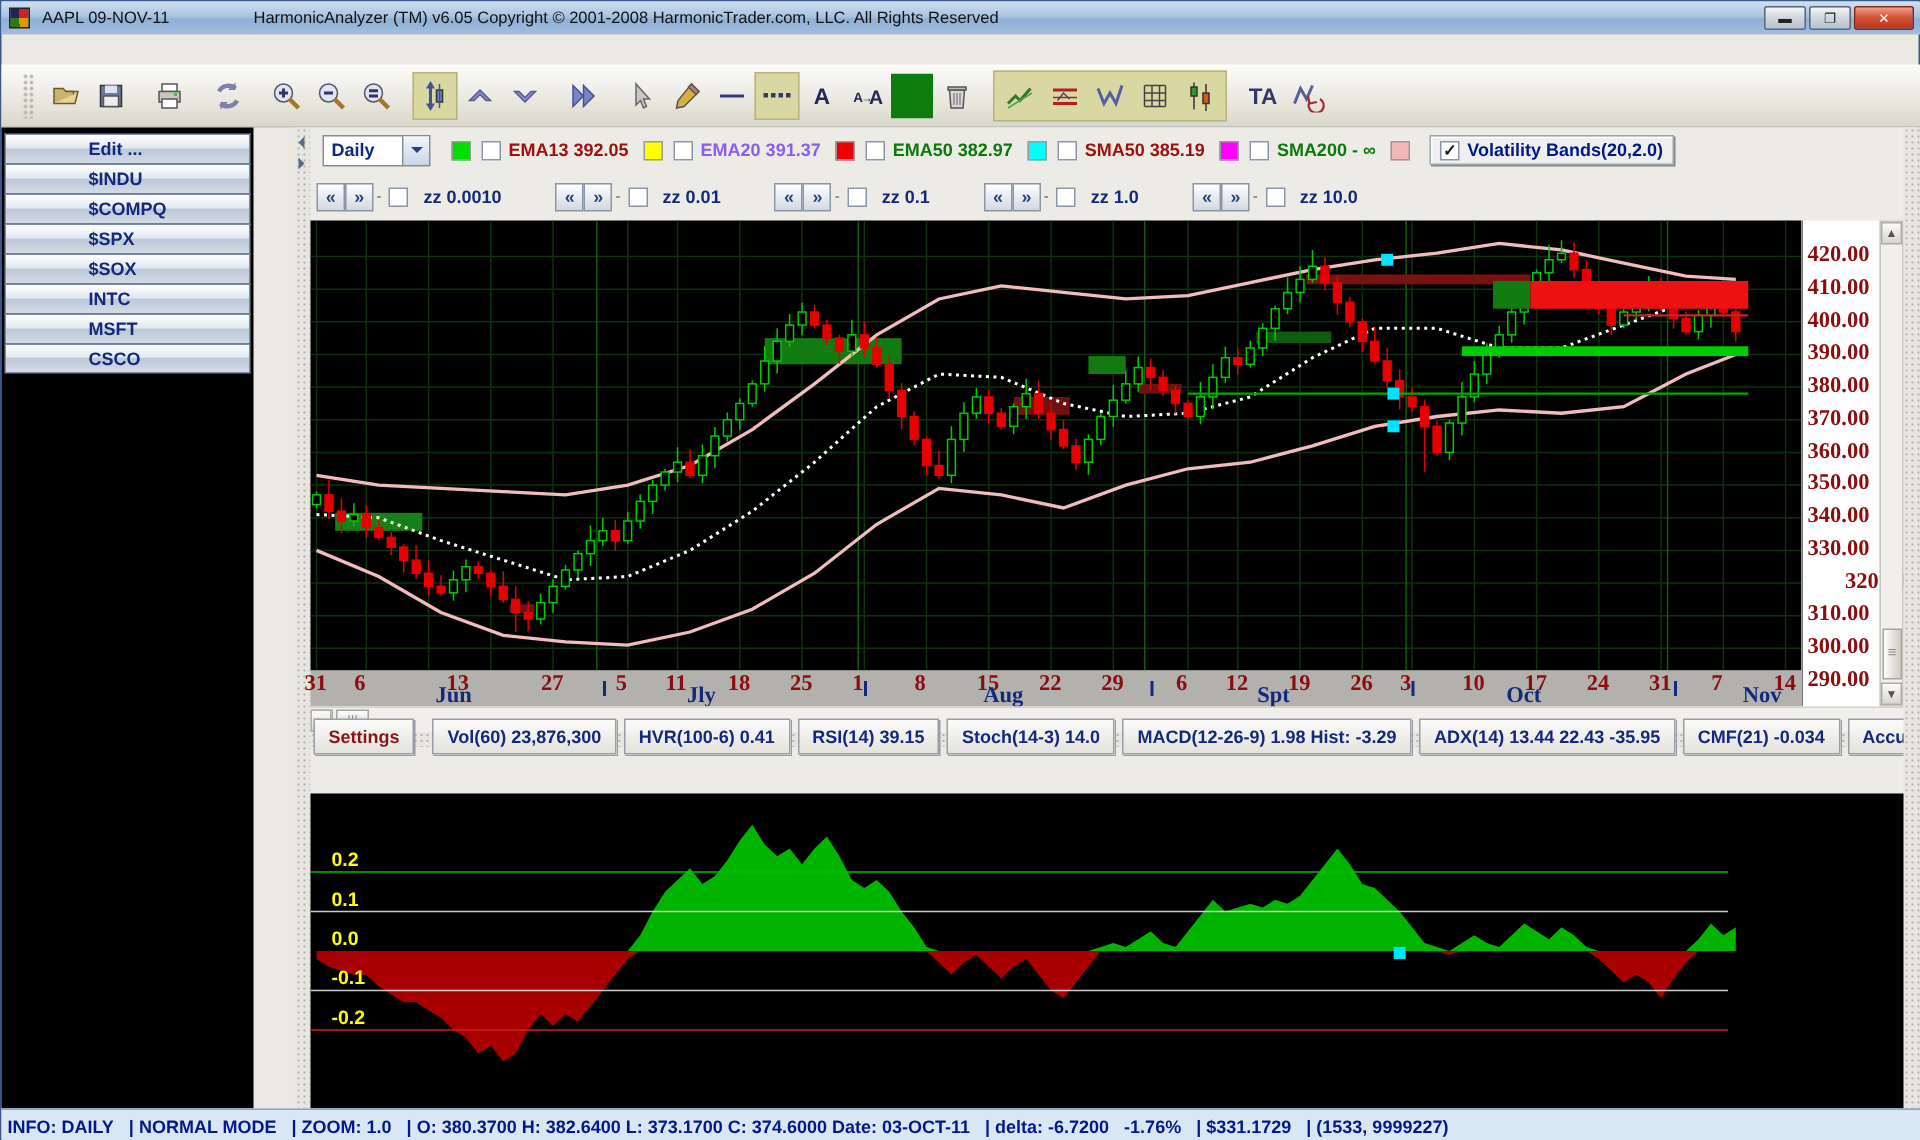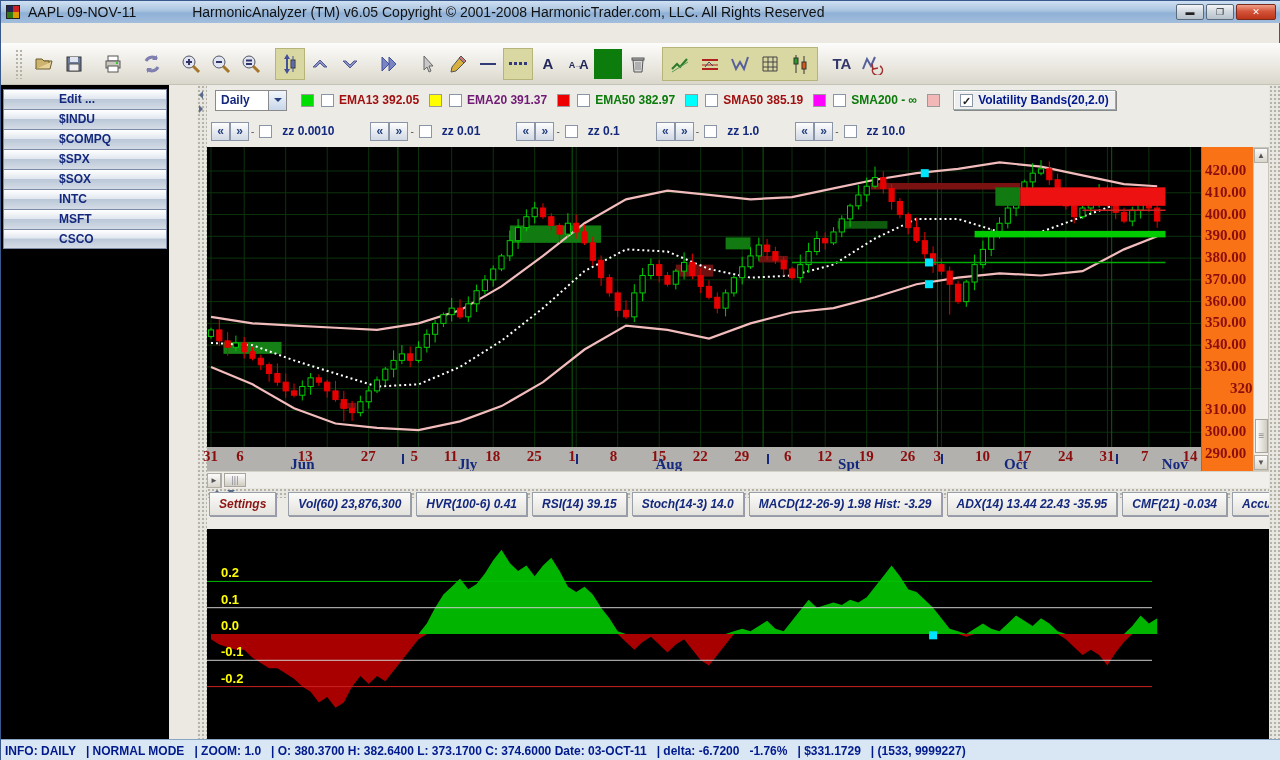--- a/index.html
+++ b/index.html
@@ -4,21 +4,21 @@
 <style>
   * { margin:0; padding:0; box-sizing:border-box; }
   html,body { width:1280px; height:760px; overflow:hidden; font-family:"Liberation Sans",sans-serif; }
   #app { position:relative; width:1280px; height:760px; background:#ece9e2; border:1px solid #39598c; }
 
   
   #titlebar { position:absolute; left:0; top:0; width:1280px; height:22px;
     background:linear-gradient(#cfe0f2,#a9c3e0 45%,#8fb0d6 55%,#a3bedd); display:flex; align-items:center; }
   #app-icon { width:14px; height:14px; margin:0 8px 0 5px;
     background:conic-gradient(#c22 0 25%,#d90 25% 50%,#371 50% 75%,#225 75%); border:1px solid #222; }
-  .title-text { font-size:14px; color:#111; white-space:nowrap; }
+  .title-text { font-size:11px; color:#111; white-space:nowrap; }
   #title-left { margin-right:56px; }
   #win-buttons { position:absolute; right:5px; top:3px; display:flex; gap:2px; }
   .win-btn { width:28px; height:16px; border:1px solid #5a6a7a; border-radius:2px;
     background:linear-gradient(#f4f6f8,#cfd6dd 50%,#b8c2cc); font-size:9px; line-height:14px; text-align:center; color:#222; }
   #close-btn { width:40px; background:linear-gradient(#f0a088,#d4543a 45%,#bc3418); color:#fff; border-color:#7a2a1a; }
 
   
   #menubar { position:absolute; left:0; top:22px; width:1280px; height:20px; background:#f2f0ea;
     display:flex; align-items:center; padding-left:6px; border-bottom:1px solid #d8d5cc; }
   .menu-item { font-size:13px; font-weight:bold; color:#1a1a8c; padding:0 10px; cursor:default; }
@@ -65,21 +65,21 @@
     box-shadow:1px 1px 0 #888, inset 1px 1px 0 #fff; padding:2px 6px; }
 
   #zz-row { position:absolute; left:0; top:30px; width:1074px; height:32px; display:flex; align-items:center; padding-left:4px; }
   .zz-group { display:flex; align-items:center; margin-right:36px; }
   .zz-btn { width:19px; height:19px; border:1px solid #8a96a8; background:linear-gradient(#fdfdfd,#d2d9e4);
     color:#27427e; font-size:12px; font-weight:bold; text-align:center; line-height:17px; }
   .zz-dash { font-size:10px; color:#555; margin:0 5px 0 2px; }
   .zz-label { font-size:12px; font-weight:bold; color:#14297e; margin-left:5px; }
 
   #plot-wrap { position:absolute; left:0; top:62px; width:994px; height:300px; background:#000; }
-  #price-axis { position:absolute; left:994px; top:62px; width:52px; height:324px; background:#f97316; border-left:1px solid #777; }
+  #price-axis { position:absolute; left:994px; top:62px; width:52px; height:324px; background:#ffffff; border-left:1px solid #777; }
   .price-label { position:absolute; left:0; width:52px; text-align:left; padding-left:3px;
     font-family:"Liberation Serif",serif; font-weight:bold; font-size:15px; color:#8b0d0d; }
   #date-axis { position:absolute; left:0; top:362px; width:994px; height:24px; background:#b3b1ad; }
   .date-day { position:absolute; top:1px; font-family:"Liberation Serif",serif; font-weight:bold; font-size:15px; color:#8b0d0d; }
   .date-month { position:absolute; top:9px; font-family:"Liberation Serif",serif; font-weight:bold; font-size:15px; color:#14297e; }
   .month-tick { position:absolute; top:7px; width:2px; height:10px; background:#14297e; }
 
   #v-scroll { position:absolute; left:1046px; top:62px; width:16px; height:324px; background:#f0efec; border:1px solid #c8c5bc; }
   .scr-btn { position:absolute; left:0; width:14px; height:15px; background:linear-gradient(#fbfbfa,#d8d5cc);
     border:1px solid #b0ada4; font-size:8px; text-align:center; line-height:14px; color:#555; }
@@ -92,21 +92,21 @@
   #h-thumb { position:absolute; left:17px; top:1px; width:22px; height:14px; background:linear-gradient(#fdfdfc,#cfccc2);
     border:1px solid #a8a59c; font-size:9px; color:#889; text-align:center; line-height:13px; }
   #h-right-btn { right:1px; top:1px; }
 
   #h-splitter { position:absolute; left:0; top:403px; width:1074px; height:10px; background:#e8e6e0;
     background-image:radial-gradient(#b5b2a8 0.8px,transparent 1px); background-size:4px 4px; }
   .hs-arrow { position:absolute; top:2px; width:0; height:0; border:4px solid transparent; }
   #hs-up { left:6px; border-bottom-color:#5a6a8a; border-top-width:0; }
   #hs-down { left:20px; border-top-color:#5a6a8a; border-bottom-width:0; }
 
-  #tabs-row { position:absolute; left:0; top:403px; width:1074px; height:31px; display:flex; align-items:center; padding-left:2px; overflow:hidden;font-style:italic; }
+  #tabs-row { position:absolute; left:0; top:390px; width:1074px; height:31px; display:flex; align-items:center; padding-left:2px; overflow:hidden; }
   .tab-btn { height:24px; border:1px solid #9aa0aa; background:linear-gradient(#fbfbfa,#e4e2dc);
     box-shadow:1px 1px 0 #99a; font-size:12px; font-weight:bold; color:#14297e; line-height:22px;
     padding:0 9px; margin-right:5px; white-space:nowrap; }
   .tab-btn.settings { color:#8b1515; margin-right:12px; }
 
   #lower-panel { position:absolute; left:0; top:444px; width:1074px; height:210px; background:#000; }
 
   #dotted-right { position:absolute; left:1062px; top:0; width:12px; height:654px; background:#e8e6e0;
     background-image:radial-gradient(#b5b2a8 0.8px,transparent 1px); background-size:4px 4px; }
 
@@ -398,21 +398,21 @@
         <span class="combo-btn"></span>
       </div>
     <div class="legend-item">
           <span class="swatch" style="background: rgb(0, 221, 0);"></span>
           <span class="cb"></span>
           <span class="legend-label" style="color: rgb(160, 16, 16);">EMA13 392.05</span>
         </div>
         <div class="legend-item">
           <span class="swatch" style="background: rgb(255, 255, 0);"></span>
           <span class="cb"></span>
-          <span class="legend-label" style="color: #701a75;">EMA20 391.37</span>
+          <span class="legend-label" style="color: #8b5cf6;">EMA20 391.37</span>
         </div>
         <div class="legend-item">
           <span class="swatch" style="background: rgb(238, 0, 0);"></span>
           <span class="cb"></span>
           <span class="legend-label" style="color: rgb(10, 122, 10);">EMA50 382.97</span>
         </div>
         <div class="legend-item">
           <span class="swatch" style="background: rgb(0, 255, 255);"></span>
           <span class="cb"></span>
           <span class="legend-label" style="color: rgb(160, 16, 16);">SMA50 385.19</span>

